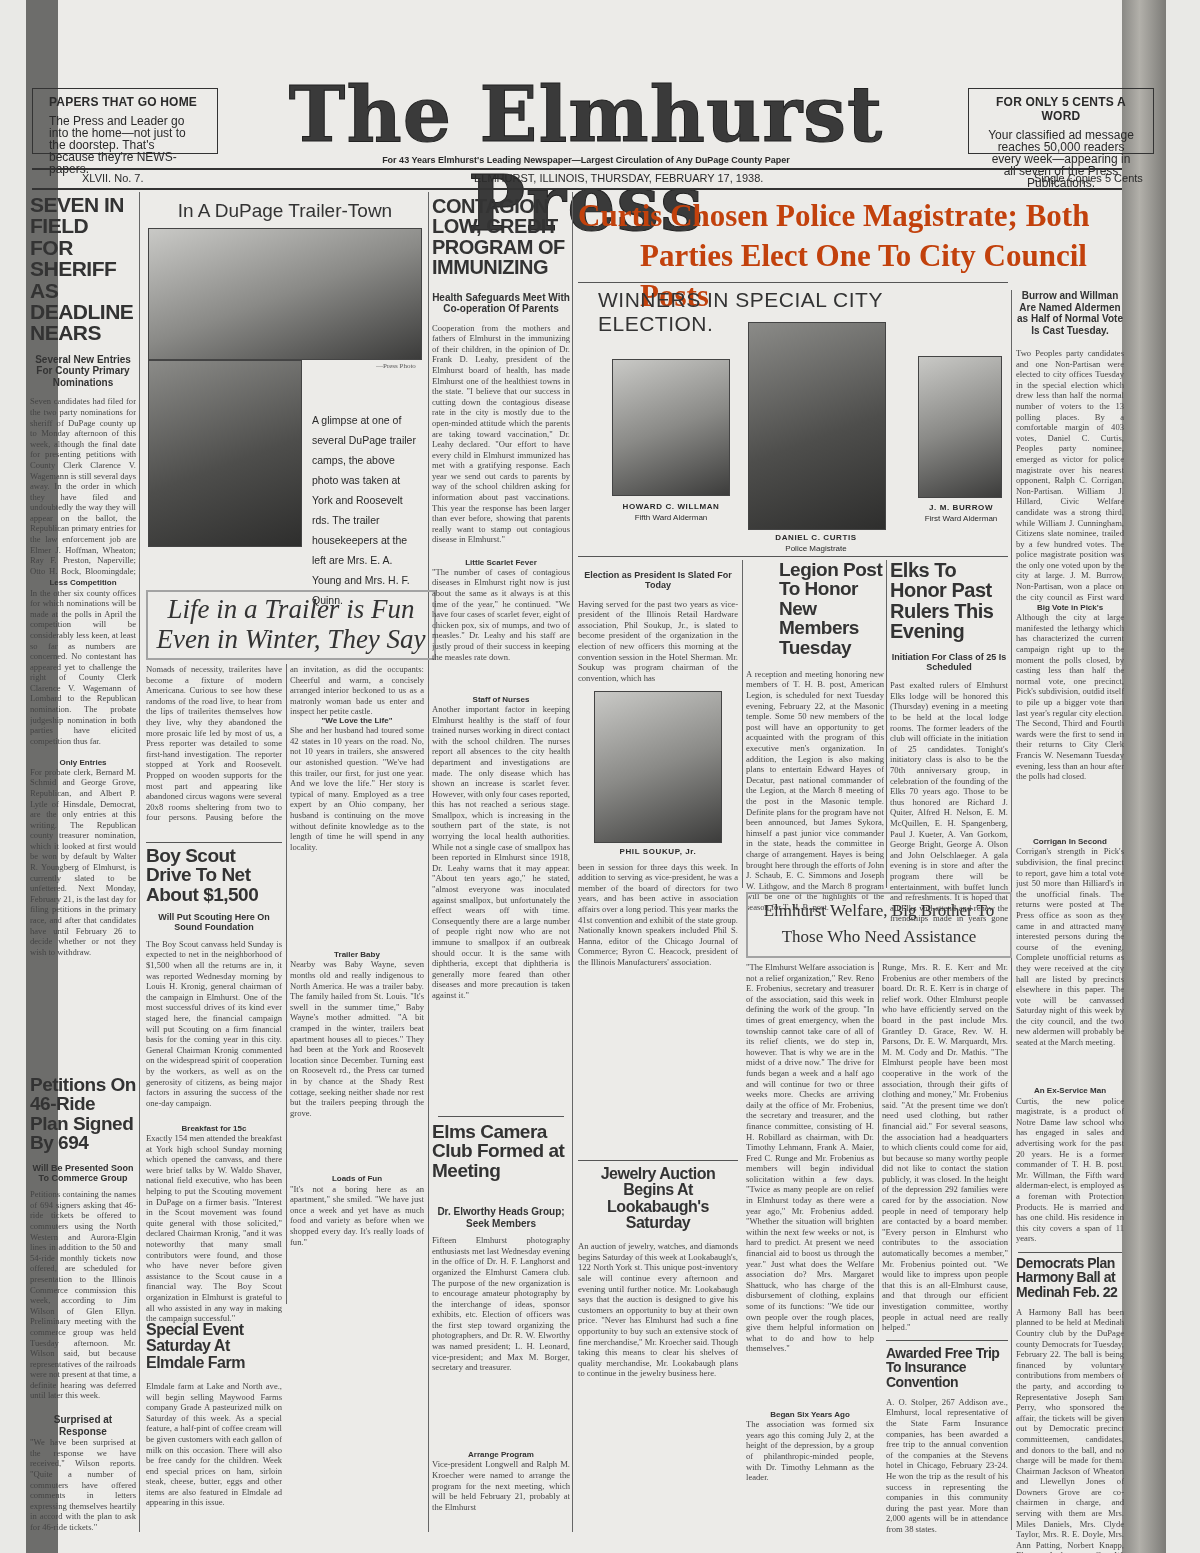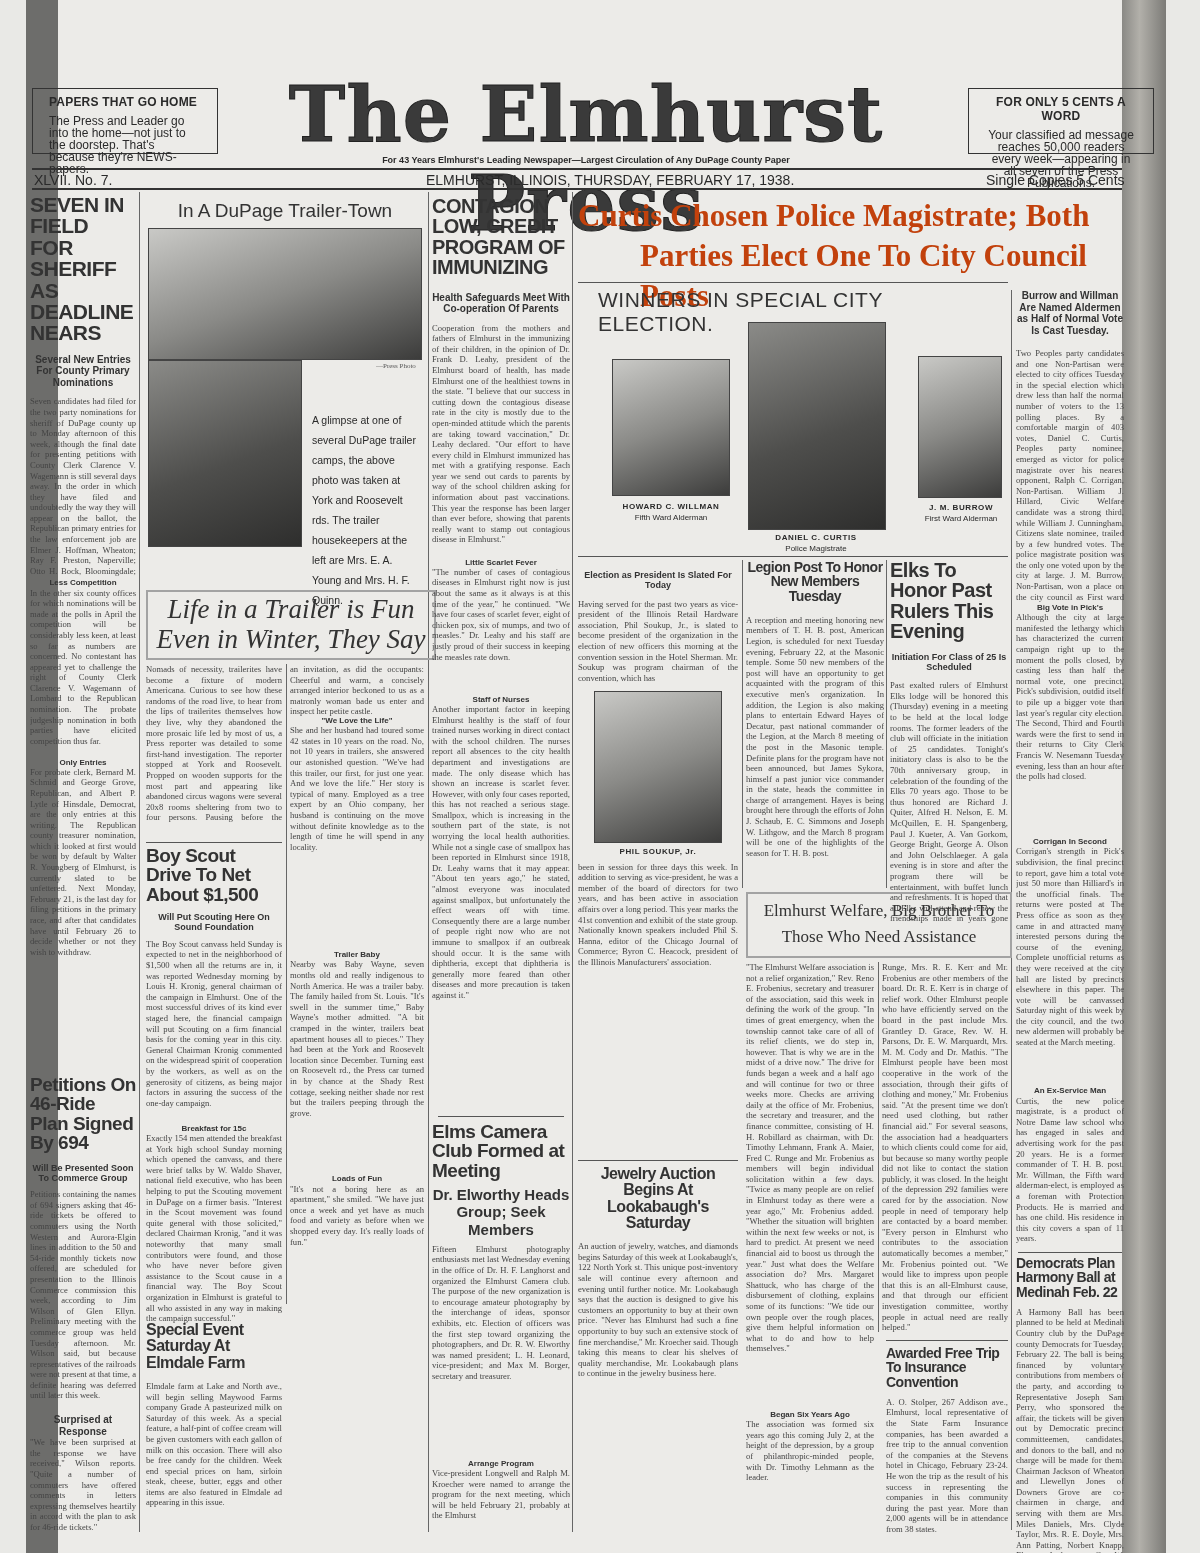--- a/index.html
+++ b/index.html
@@ -9,21 +9,21 @@
   .spine-right{position:absolute;right:0;top:0;width:44px;height:1553px;background:linear-gradient(90deg,#8a8985,#b2b0aa 40%,#7c7b77);}
   .abs{position:absolute;}
   .ear{border:1.5px solid #333;padding:6px 16px;font-family:"Liberation Sans",sans-serif;}
   .ear h4{margin:0 0 6px;font-size:12px;font-weight:bold;letter-spacing:.2px;}
   .ear p{margin:0;font-size:12px;line-height:12px;}
   .masthead{font-family:"DejaVu Serif",serif;font-weight:bold;font-size:76px;color:#3a3a3a;letter-spacing:1px;text-align:center;-webkit-text-stroke:1px #222;}
   .tagline{font-family:"Liberation Sans",sans-serif;font-weight:bold;font-size:9px;text-align:center;}
   .rule{position:absolute;height:2px;background:#333;}
   .thinrule{position:absolute;height:1px;background:#555;}
   .vrule{position:absolute;width:1px;background:#666;}
-  .dateline{font-family:"Liberation Sans",sans-serif;font-size:14px;}
+  .dateline{font-family:"Liberation Sans",sans-serif;font-size:11px;margin-left:48px;}
   .head-cond{font-family:"Liberation Sans",sans-serif;font-weight:bold;color:#333;line-height:1.02;letter-spacing:-.5px;transform-origin:left top;}
   .head-serif{font-family:"Liberation Serif",serif;font-weight:bold;color:#c2410c;}
   .sub{font-family:"Liberation Sans",sans-serif;font-weight:bold;text-align:center;color:#333;line-height:1.15;}
   .body{font-family:"Liberation Serif",serif;font-size:8.6px;line-height:10.6px;color:#444;text-align:justify;overflow:hidden;}
   .photo{position:absolute;background:linear-gradient(160deg,#8b8b88,#4e4e4c 55%,#2e2e2d);border:1px solid #444;}
   .photo.light{background:linear-gradient(160deg,#c9c9c6,#8a8a87 50%,#3c3c3b);}
   .caption-name{font-family:"Liberation Sans",sans-serif;font-weight:bold;font-size:8px;text-align:center;letter-spacing:.6px;}
   .caption-title{font-family:"Liberation Sans",sans-serif;font-size:8px;text-align:center;}
   .boxed{border:2px solid #a3a3a3;}
   .italic-head{font-family:"Liberation Serif",serif;font-style:italic;font-size:27px;line-height:30px;color:#333;}
@@ -122,21 +122,21 @@
     <div class="body" style="margin-top:8px;height:235px;">Cooperation from the mothers and fathers of Elmhurst in the immunizing of their children, in the opinion of Dr. Frank D. Leahy, president of the Elmhurst board of health, has made Elmhurst one of the healthiest towns in the state. "I believe that our success in cutting down the contagious disease rate in the city is mostly due to the open-minded attitude which the parents are taking toward vaccination," Dr. Leahy declared. "Our effort to have every child in Elmhurst immunized has met with a gratifying response. Each year we send out cards to parents by way of the school children asking for information about past vaccinations. This year the response has been larger than ever before, showing that parents really want to stamp out contagious disease in Elmhurst."</div>
     <div class="sub" style="font-size:8px;">Little Scarlet Fever</div>
     <div class="body" style="height:128px;">"The number of cases of contagious diseases in Elmhurst right now is just about the same as it always is at this time of the year," he continued. "We have four cases of scarlet fever, eight of chicken pox, six of mumps, and two of measles." Dr. Leahy and his staff are justly proud of their success in keeping the measles rate down.</div>
     <div class="sub" style="font-size:8px;">Staff of Nurses</div>
     <div class="body" style="height:330px;">Another important factor in keeping Elmhurst healthy is the staff of four trained nurses working in direct contact with the school children. The nurses report all absences to the city health department and investigations are made. The only disease which has shown an increase is scarlet fever. However, with only four cases reported, this has not reached a serious stage. Smallpox, which is increasing in the southern part of the state, is not worrying the local health authorities. While not a single case of smallpox has been reported in Elmhurst since 1918, Dr. Leahy warns that it may appear. "About ten years ago," he stated, "almost everyone was inoculated against smallpox, but unfortunately the effect wears off with time. Consequently there are a large number of people right now who are not immune to smallpox if an outbreak should occur. It is the same with diphtheria, except that diphtheria is generally more feared than other diseases and more precaution is taken against it."</div>
   </div>
 
   <div class="thinrule" style="left:412px;top:1116px;width:126px;"></div>
   <div class="abs" style="left:406px;top:1122px;width:138px;">
     <div class="head-cond" style="font-size:19px;">Elms Camera Club Formed at Meeting</div>
-    <div class="sub" style="font-size:15px;margin-top:6px;">Dr. Elworthy Heads Group; Seek Members</div>
+    <div class="sub" style="font-size:10px;margin-top:26px;">Dr. Elworthy Heads Group; Seek Members</div>
     <div class="body" style="margin-top:6px;height:215px;">Fifteen Elmhurst photography enthusiasts met last Wednesday evening in the office of Dr. H. F. Langhorst and organized the Elmhurst Camera club. The purpose of the new organization is to encourage amateur photography by the interchange of ideas, sponsor exhibits, etc. Election of officers was the first step toward organizing the photographers, and Dr. R. W. Elworthy was named president; L. H. Leonard, vice-president; and Max M. Borger, secretary and treasurer.</div>
     <div class="sub" style="font-size:8px;">Arrange Program</div>
     <div class="body" style="height:60px;">Vice-president Longwell and Ralph M. Kroecher were named to arrange the program for the next meeting, which will be held February 21, probably at the Elmhurst</div>
   </div>
 
   <div class="abs head-serif" style="left:552px;top:196px;width:540px;font-size:31px;line-height:40px;">
     <div>Curtis Chosen Police Magistrate; Both</div>
     <div style="padding-left:62px;">Parties Elect One To City Council Posts</div>
   </div>
   <div class="thinrule" style="left:552px;top:282px;width:430px;"></div>
@@ -175,21 +175,21 @@
 
   <div class="abs" style="left:552px;top:560px;width:160px;">
     <div class="sub" style="font-size:9px;margin-top:10px;">Election as President Is Slated For Today</div>
     <div class="body" style="margin-top:8px;height:86px;">Having served for the past two years as vice-president of the Illinois Retail Hardware association, Phil Soukup, Jr., is slated to become president of the organization in the election of new officers this morning at the convention session in the Hotel Sherman. Mr. Soukup was program chairman of the convention, which has</div>
     <div class="photo light" style="position:relative;width:126px;height:150px;margin:6px auto 0;"></div>
     <div class="caption-name" style="margin-top:4px;">PHIL SOUKUP, Jr.</div>
     <div class="body" style="margin-top:6px;height:320px;">been in session for three days this week. In addition to serving as vice-president, he was a member of the board of directors for two years, and has been active in association affairs over a long period. This year marks the 41st convention and exhibit of the state group. Nationally known speakers included Phil S. Hanna, editor of the Chicago Journal of Commerce; Byron C. Heacock, president of the Illinois Manufacturers' association.</div>
   </div>
 
   <div class="abs" style="left:720px;top:560px;width:138px;">
-    <div class="head-cond" style="font-size:14px;text-align:center;">Legion Post To Honor New Members Tuesday</div>
+    <div class="head-cond" style="font-size:19px;text-align:left;margin-left:33px;">Legion Post To Honor New Members Tuesday</div>
     <div class="body" style="margin-top:12px;height:270px;">A reception and meeting honoring new members of T. H. B. post, American Legion, is scheduled for next Tuesday evening, February 22, at the Masonic temple. Some 50 new members of the post will have an opportunity to get acquainted with the program of this executive men's organization. In addition, the Legion is also making plans to entertain Edward Hayes of Decatur, past national commander of the Legion, at the March 8 meeting of the post in the Masonic temple. Definite plans for the program have not been announced, but James Sykora, himself a past junior vice commander in the state, heads the committee in charge of arrangement. Hayes is being brought here through the efforts of John J. Schaub, E. C. Simmons and Joseph W. Lithgow, and the March 8 program will be one of the highlights of the season for T. H. B. post.</div>
   </div>
 
   <div class="abs" style="left:864px;top:560px;width:118px;">
     <div class="head-cond" style="font-size:20px;">Elks To Honor Past Rulers This Evening</div>
     <div class="sub" style="font-size:9px;margin-top:10px;">Initiation For Class of 25 Is Scheduled</div>
     <div class="body" style="margin-top:8px;height:245px;">Past exalted rulers of Elmhurst Elks lodge will be honored this (Thursday) evening in a meeting to be held at the local lodge rooms. The former leaders of the club will officiate in the initiation of 25 candidates. Tonight's initiatory class is also to be the 70th anniversary group, in celebration of the founding of the Elks 70 years ago. Those to be thus honored are Richard J. Quiter, Alfred H. Nelson, E. M. McQuillen, E. H. Spangenberg, Paul J. Kueter, A. Van Gorkom, George Bright, George A. Olson and John Oelschlaeger. A gala evening is in store and after the program there will be entertainment, with buffet lunch and refreshments. It is hoped that all Elks will attend and renew the friendships made in years gone by.</div>
   </div>
 
   <div class="abs boxed" style="left:720px;top:892px;width:262px;height:62px;">

